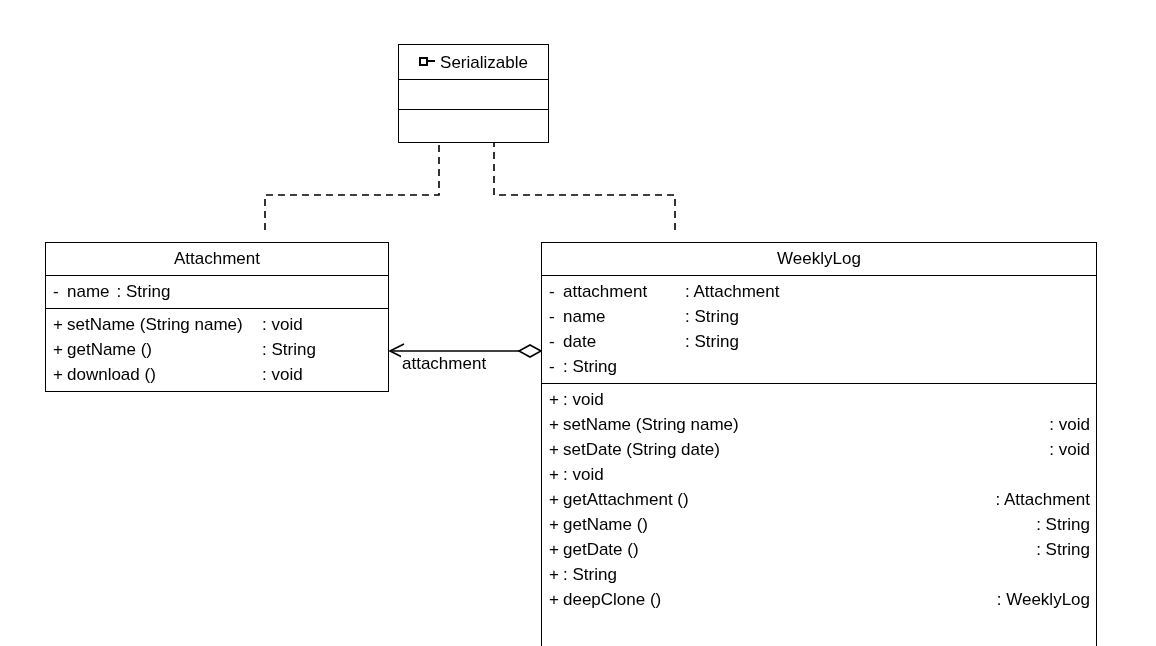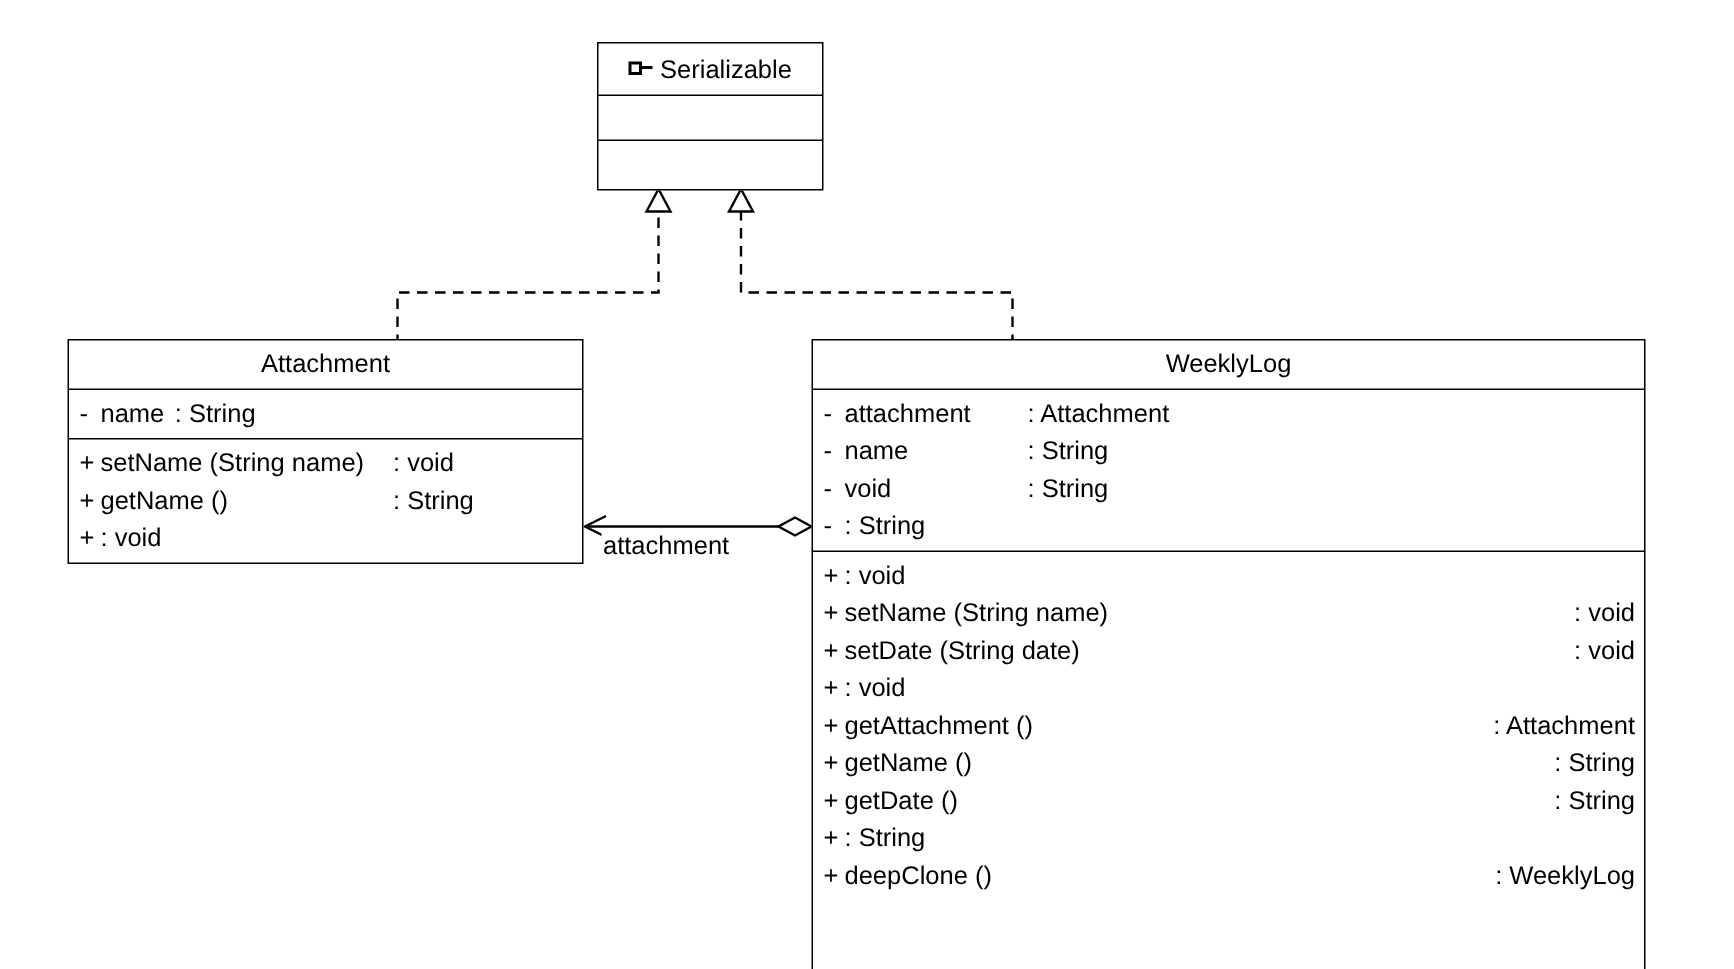--- a/index.html
+++ b/index.html
@@ -15,20 +15,21 @@
     background: #ffffff;
     font-family: "Liberation Sans", sans-serif;
     overflow: hidden;
   }
   .uml-class {
     position: absolute;
     box-sizing: border-box;
     border: 1.5px solid #000000;
     background: #ffffff;
     z-index: 5;
+    margin-top: 16px;
   }
   .class-title {
     text-align: center;
     font-size: 17px;
     color: #000000;
     line-height: 1;
     padding: 7px 4px 8px 4px;
     box-sizing: border-box;
     white-space: nowrap;
   }
@@ -180,20 +181,21 @@
         <span class="member-name">setName (String name)</span>
         <span class="member-type">: void</span>
       </div>
       <div class="member-row attach-method">
         <span class="vis">+</span>
         <span class="member-name">getName ()</span>
         <span class="member-type">: String</span>
       </div>
       <div class="member-row attach-method">
         <span class="vis">+</span>
+        <span class="member-name">download ()</span>
         <span class="member-type">: void</span>
       </div>
     </div>
   </div>
 
   <div class="uml-class" style="left:541px; top:226px; width:556px; height:504px;">
     <div class="class-title">
       <span>WeeklyLog</span>
     </div>
 
@@ -203,21 +205,21 @@
         <span class="member-name">attachment</span>
         <span class="member-type">: Attachment</span>
       </div>
       <div class="member-row wl-attr">
         <span class="vis">-</span>
         <span class="member-name">name</span>
         <span class="member-type">: String</span>
       </div>
       <div class="member-row wl-attr">
         <span class="vis">-</span>
-        <span class="member-name">void</span>
+        <span class="member-name">date</span>
         <span class="member-type">: String</span>
       </div>
       <div class="member-row wl-attr">
         <span class="vis">-</span>
         <span class="member-type">: String</span>
       </div>
     </div>
 
     <div class="compartment">
       <div class="member-row wl-method">

